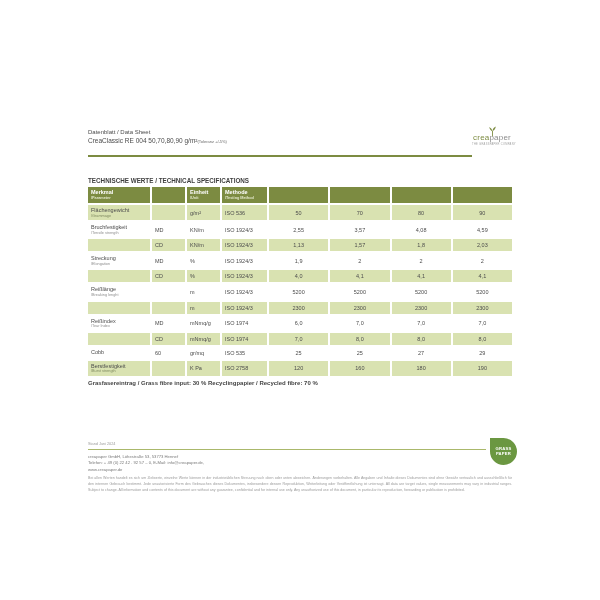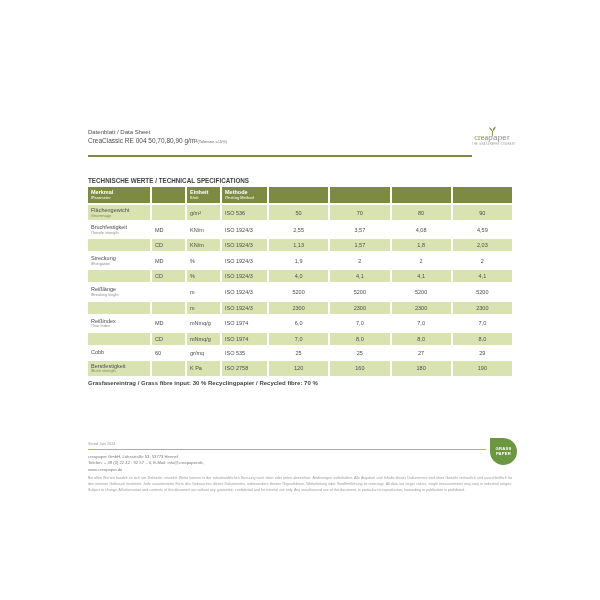--- a/index.html
+++ b/index.html
@@ -8,21 +8,21 @@
 
   
   .header{position:relative;}
   .doc-type{font-size:6px;color:#4c4c4c;}
   .product{font-size:6.5px;color:#4c4c4c;margin-top:2px;}
   .tolerance{font-size:4px;color:#6a6a6a;}
   .header-rule{position:absolute;left:0;top:26px;width:384px;height:2px;background:#7c8b41;}
   .logo{position:absolute;right:0;top:-6px;width:40px;text-align:center;}
   .grass-icon{height:11px;}
   .logotype{font-size:8px;letter-spacing:0.2px;line-height:1;}
-  .logotype .crea{color:#7c8b41;font-family:Liberation Serif, serif;}
+  .logotype .crea{color:#7c8b41;}
   .logotype .paper{color:#8c8c8c;}
   .tagline{font-size:2.6px;color:#a0a0a0;letter-spacing:0.3px;margin-top:1px;white-space:nowrap;}
 
   .section-title{margin-top:33px;font-size:6.3px;font-weight:bold;color:#3f3f3f;}
 
   
   .table{margin-top:3px;}
   .trow{display:grid;grid-template-columns:62px 33px 33px 45px repeat(4,1fr);column-gap:2px;margin-bottom:2px;}
   .cell{min-height:12px;padding:2px 3px;font-size:5.5px;display:flex;align-items:center;box-sizing:border-box;}
   .c-label{flex-direction:column;align-items:flex-start;justify-content:center;}

